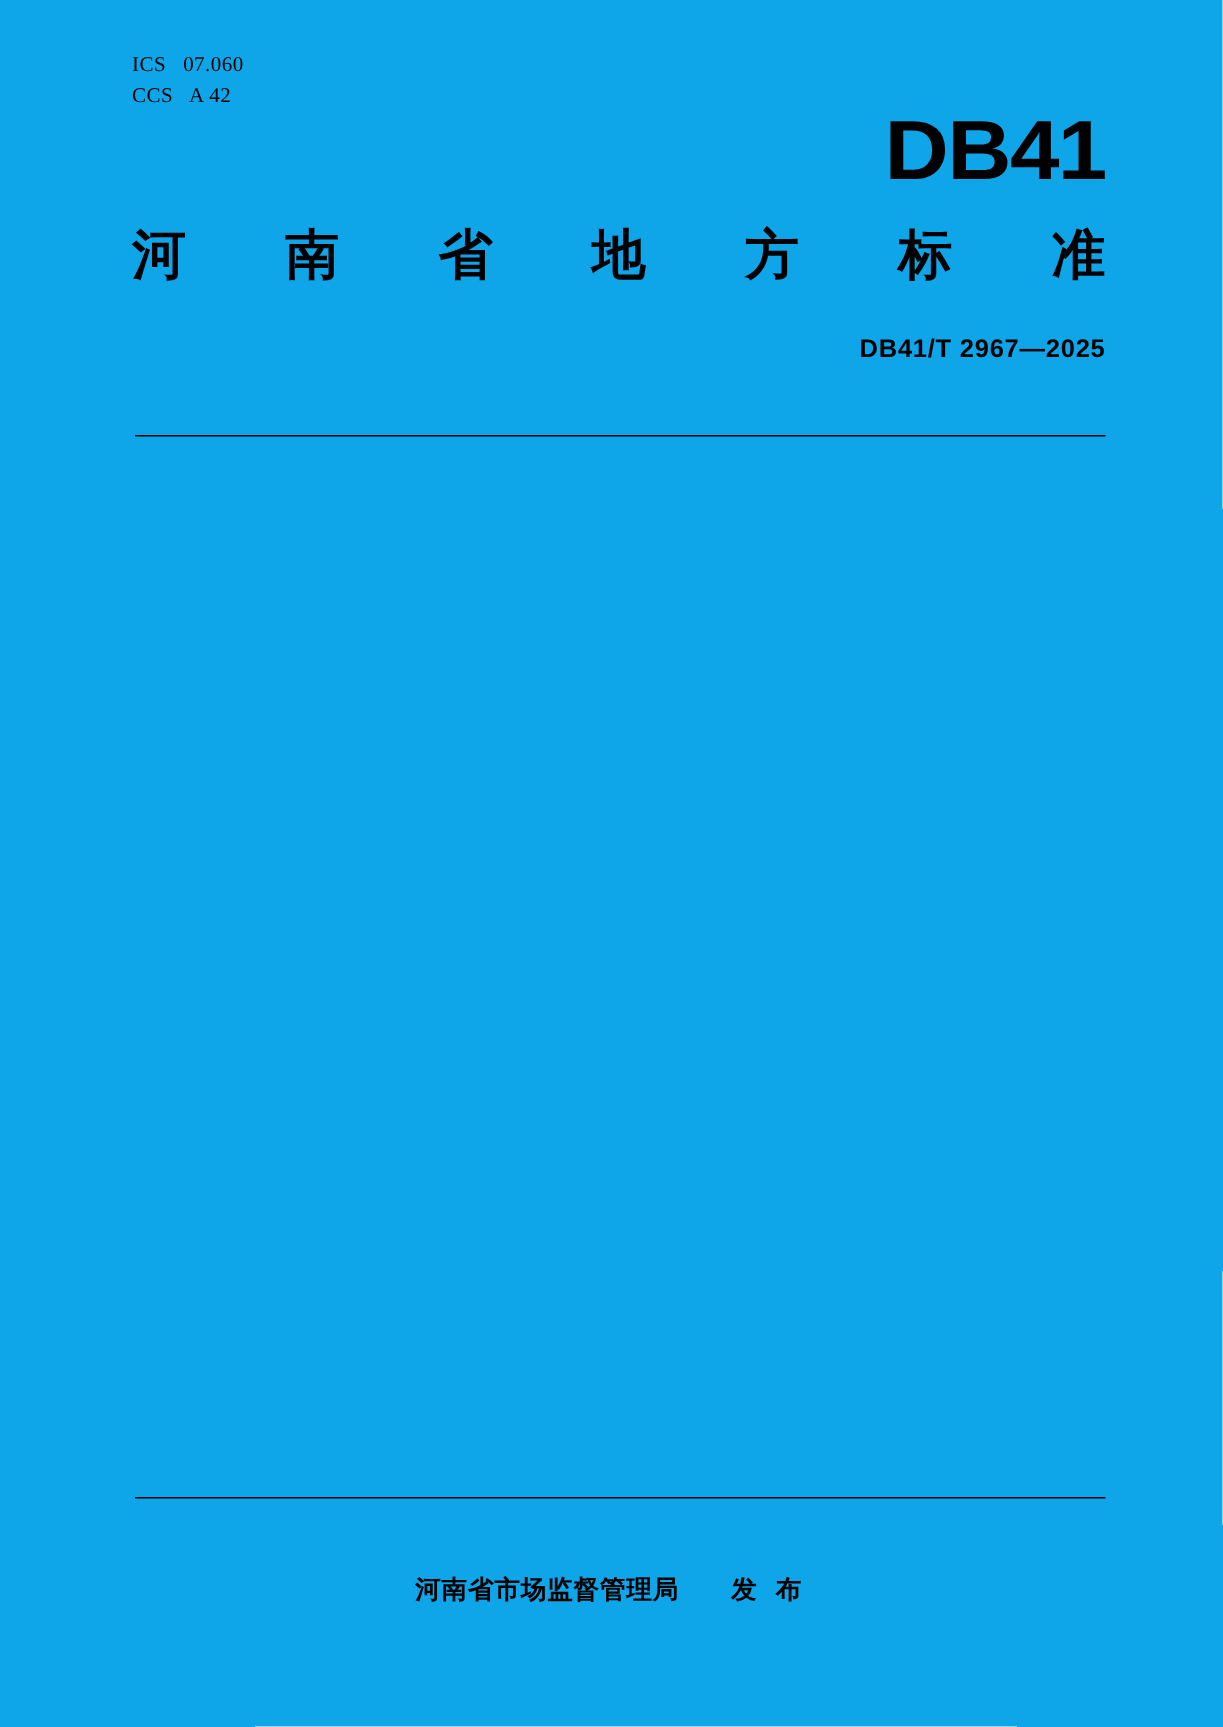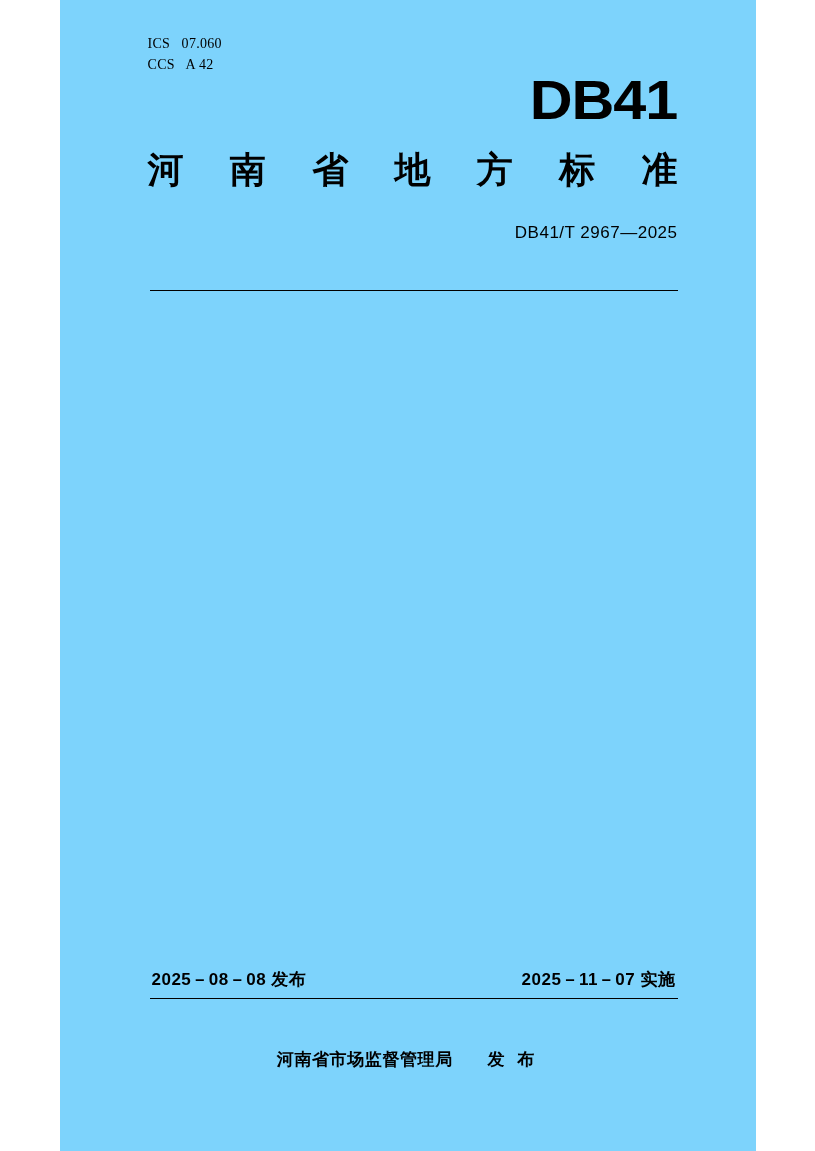--- a/index.html
+++ b/index.html
@@ -6,24 +6,24 @@
     margin: 0;
     padding: 0;
     background: #ffffff;
   }
   body {
     font-family: "Liberation Serif", serif;
     color: #000000;
   }
   .page {
     position: relative;
-    width: 696px;
+    width: 815px;
     height: 1151px;
     margin: 0 auto;
-    background: #7dd3fc;
+    background: #0ea5e9;
     overflow: hidden;
   }
 
   
   .codes {
     position: absolute;
     left: 88px;
     top: 33px;
     font-family: "Liberation Serif", serif;
     font-size: 14px;
@@ -61,21 +61,21 @@
     font-size: 36px;
     line-height: 44px;
   }
 
   
   .std-no {
     position: absolute;
     right: 78px;
     top: 223px;
     font-family: "Liberation Sans", sans-serif;
-    font-weight: normal;
+    font-weight: bold;
     font-size: 17px;
     letter-spacing: 0.5px;
   }
 
   
   .rule-top {
     position: absolute;
     left: 90px;
     right: 78px;
     top: 290px;
@@ -165,24 +165,20 @@
     <span>方</span>
     <span>标</span>
     <span>准</span>
   </div>
 
   <div class="std-no">DB41/T 2967—2025</div>
 
   <div class="rule-top"></div>
 
 
-  <div class="dates">
-    <span>2025－08－08 发布</span>
-    <span>2025－11－07 实施</span>
-  </div>
 
   <div class="rule-bottom"></div>
 
   <div class="publisher">
     <span>河南省市场监督管理局</span>
     <span class="gap"></span>
     <span class="fabu">发 布</span>
   </div>
 
 </div>

